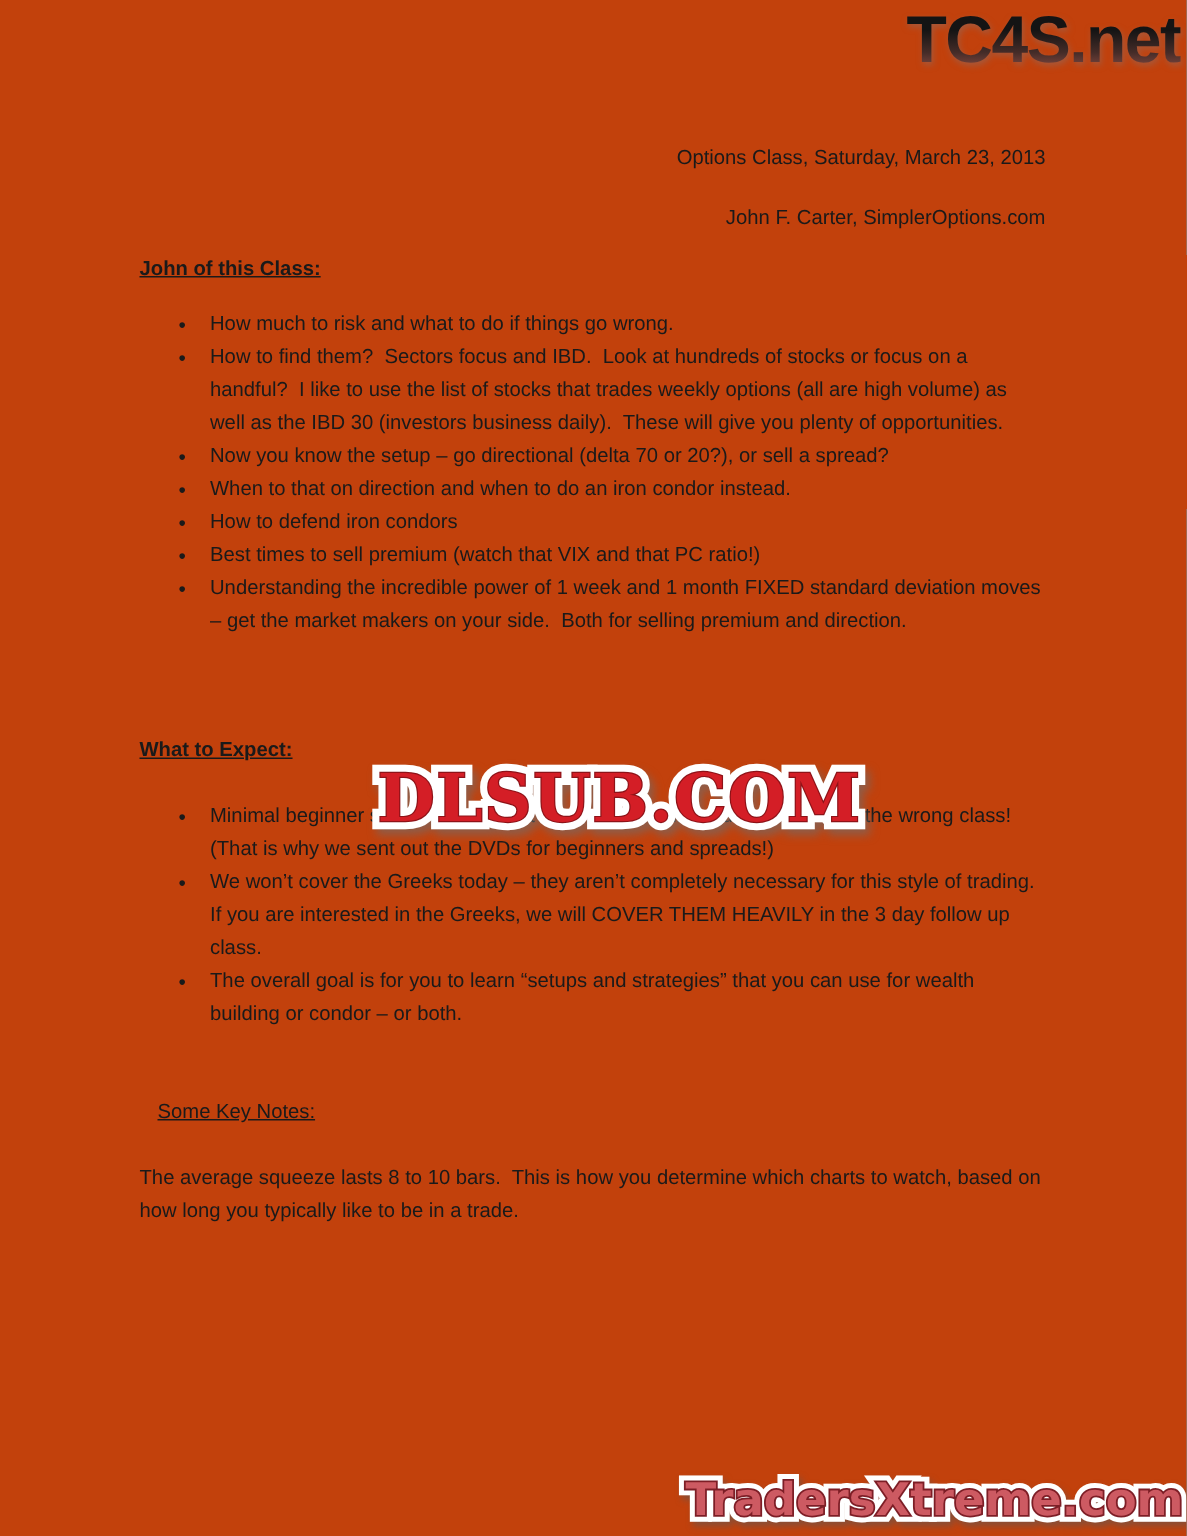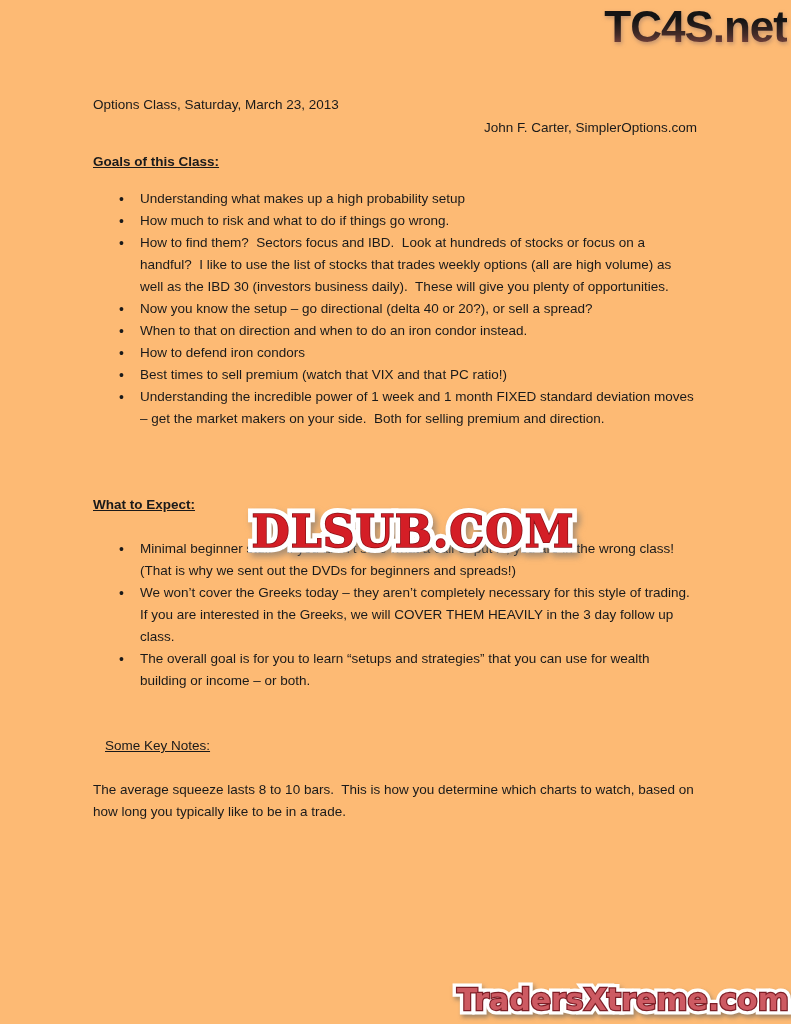--- a/index.html
+++ b/index.html
@@ -1,20 +1,20 @@
 <!DOCTYPE html>
 <html><head>
 <meta charset="utf-8">
 <style>
   html,body { margin:0; padding:0; background:#888; }
   .page {
     position:relative;
     width:791px; height:1024px;
     margin:0 auto;
-    background:#fdba74;
+    background:#c2410c;
     overflow:hidden;
     font-family:"Liberation Sans", sans-serif;
     color:#1a1a1a;
   }
 
   
   .tc4s {
     position:absolute; top:2px; right:4px;
     font-family:"Liberation Sans", sans-serif;
     font-weight:bold; font-size:44px; letter-spacing:-1px;
@@ -24,21 +24,21 @@
     filter:drop-shadow(1px 2px 2px rgba(140,110,100,0.55));
   }
 
   
   .content {
     position:absolute; left:0; top:0; right:0;
     padding:94px 94px 0 93px;
     font-size:13.5px; line-height:22px;
   }
   .content p, .content h2, .content li { white-space:pre-wrap; }
-  p.title  { margin:0 0 1px 0; }
+  p.title  { margin:0 0 18px 0;text-align:right; }
   p.author { margin:0 0 12px 0;text-align:right; }
   h2.heading {
     font-size:13.5px; line-height:22px; font-weight:bold;
     text-decoration:underline; margin:0 0 15px 0;
   }
   h2.expect { margin:64px 0 22px 0; }
   ul.bullets { list-style:none; margin:0; padding:0; }
   ul.bullets li { position:relative; padding-left:47px; margin:0; }
   ul.bullets li::before {
     content:"\2022";
@@ -78,37 +78,36 @@
 
 <div class="page">
 
   <div class="tc4s">TC4S.net</div>
 
   <div class="content">
 
     <p class="title">Options Class, Saturday, March 23, 2013</p>
     <p class="author">John F. Carter, SimplerOptions.com</p>
 
-    <h2 class="heading">Goals of this Class:</h2>
+    <h2 class="heading">John of this Class:</h2>
     <ul class="bullets">
-      <li>Understanding what makes up a high probability setup</li>
       <li>How much to risk and what to do if things go wrong.</li>
       <li>How to find them?  Sectors focus and IBD.  Look at hundreds of stocks or focus on a handful?  I like to use the list of stocks that trades weekly options (all are high volume) as well as the IBD 30 (investors business daily).  These will give you plenty of opportunities.</li>
-      <li>Now you know the setup – go directional (delta 40 or 20?), or sell a spread?</li>
+      <li>Now you know the setup – go directional (delta 70 or 20?), or sell a spread?</li>
       <li>When to that on direction and when to do an iron condor instead.</li>
       <li>How to defend iron condors</li>
       <li>Best times to sell premium (watch that VIX and that PC ratio!)</li>
       <li>Understanding the incredible power of 1 week and 1 month FIXED standard deviation moves – get the market makers on your side.  Both for selling premium and direction.</li>
     </ul>
 
     <h2 class="heading expect">What to Expect:</h2>
     <ul class="bullets">
       <li>Minimal beginner stuff – if you aren’t sure what a call or put is, you are in the wrong class!  (That is why we sent out the DVDs for beginners and spreads!)</li>
       <li>We won’t cover the Greeks today – they aren’t completely necessary for this style of trading.  If you are interested in the Greeks, we will COVER THEM HEAVILY in the 3 day follow up class.</li>
-      <li>The overall goal is for you to learn “setups and strategies” that you can use for wealth building or income – or both.</li>
+      <li>The overall goal is for you to learn “setups and strategies” that you can use for wealth building or condor – or both.</li>
     </ul>
 
     <p class="notes-h">Some Key Notes:</p>
     <p class="notes-b">The average squeeze lasts 8 to 10 bars.  This is how you determine which charts to watch, based on how long you typically like to be in a trade.</p>
 
   </div>
 
   <div class="wm-dlsub">
     <svg width="340" height="66" viewBox="0 0 340 66">
       <text class="outline" x="170" y="47" text-anchor="middle">DLSUB.COM</text>

